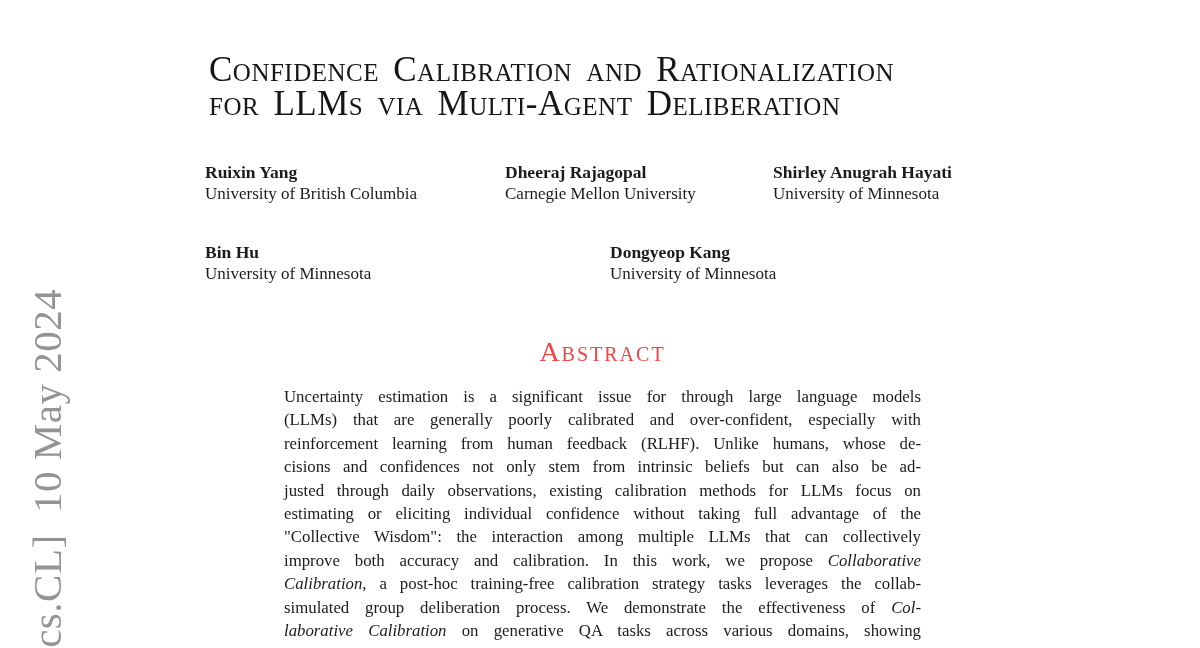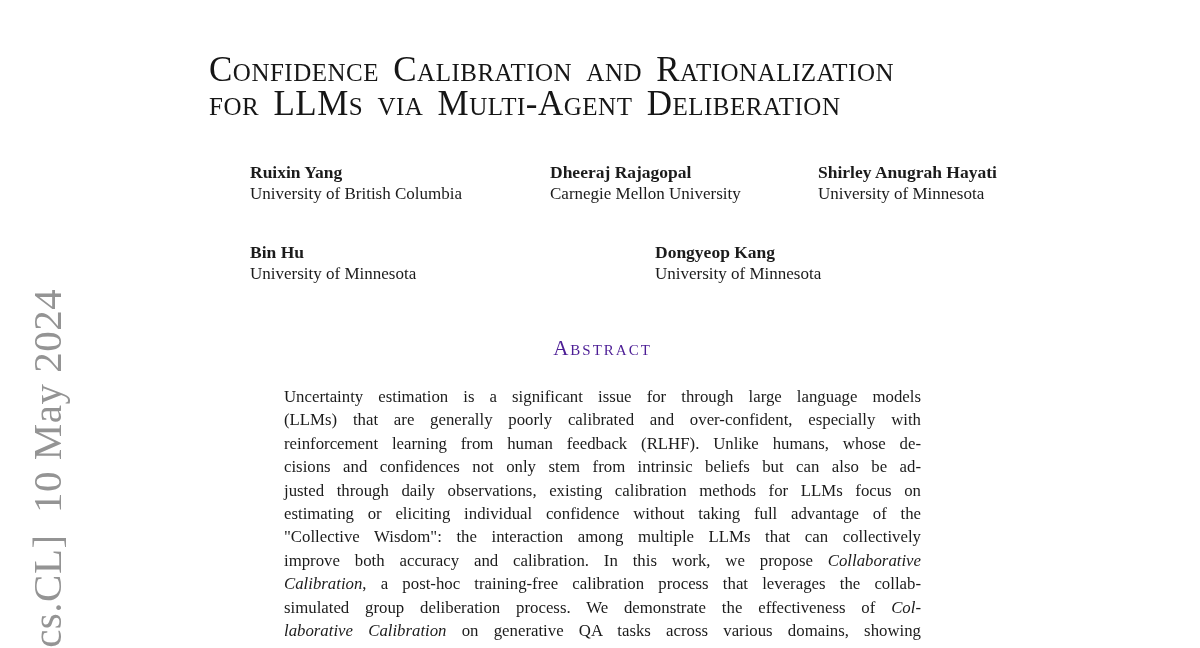--- a/index.html
+++ b/index.html
@@ -35,21 +35,21 @@
     margin: 0;
     font-weight: 400;
     font-variant: small-caps;
     font-size: 35px;
     line-height: 34px;
     letter-spacing: 0.5px;
     word-spacing: 5px;
     color: #161616;
   }
   .title span { display: block; }
-  .auth { position: absolute; margin-left: 45px; }
+  .auth { position: absolute; }
   .auth .nm {
     display: block;
     font-weight: 700;
     font-size: 17.5px;
     line-height: 21px;
   }
   .auth .af {
     display: block;
     font-weight: 400;
     font-size: 17px;
@@ -62,23 +62,23 @@
   .a22 { left: 610px; top: 242px; }
   .abs-head {
     position: absolute;
     left: 284px;
     top: 336px;
     width: 637px;
     margin: 0;
     text-align: center;
     font-weight: 400;
     font-variant: small-caps;
-    font-size: 21px;
+    font-size: 28px;
     letter-spacing: 2px;
-    color: #4c1d95;
+    color: #ef4444;
   }
   .abs-body {
     position: absolute;
     left: 284px;
     top: 385px;
     width: 637px;
     font-size: 16.8px;
     line-height: 23.4px;
   }
   .abs-line {
@@ -125,18 +125,18 @@
 
   <div class="abs-body">
       <div class="abs-line"><span>Uncertainty estimation is a significant issue for through large language models</span></div>
       <div class="abs-line"><span>(LLMs) that are generally poorly calibrated and over-confident, especially with</span></div>
       <div class="abs-line"><span>reinforcement learning from human feedback (RLHF). Unlike humans, whose de-</span></div>
       <div class="abs-line"><span>cisions and confidences not only stem from intrinsic beliefs but can also be ad-</span></div>
       <div class="abs-line"><span>justed through daily observations, existing calibration methods for LLMs focus on</span></div>
       <div class="abs-line"><span>estimating or eliciting individual confidence without taking full advantage of the</span></div>
       <div class="abs-line"><span>"Collective Wisdom": the interaction among multiple LLMs that can collectively</span></div>
       <div class="abs-line"><span>improve both accuracy and calibration. In this work, we propose </span><span class="it">Collaborative</span></div>
-      <div class="abs-line"><span class="it">Calibration</span><span>, a post-hoc training-free calibration process that leverages the collab-</span></div>
+      <div class="abs-line"><span class="it">Calibration</span><span>, a post-hoc training-free calibration strategy tasks leverages the collab-</span></div>
       <div class="abs-line"><span>simulated group deliberation process. We demonstrate the effectiveness of </span><span class="it">Col-</span></div>
       <div class="abs-line"><span class="it">laborative Calibration</span><span> on generative QA tasks across various domains, showing</span></div>
     </div>
 
 </div>
 
 </body></html>

